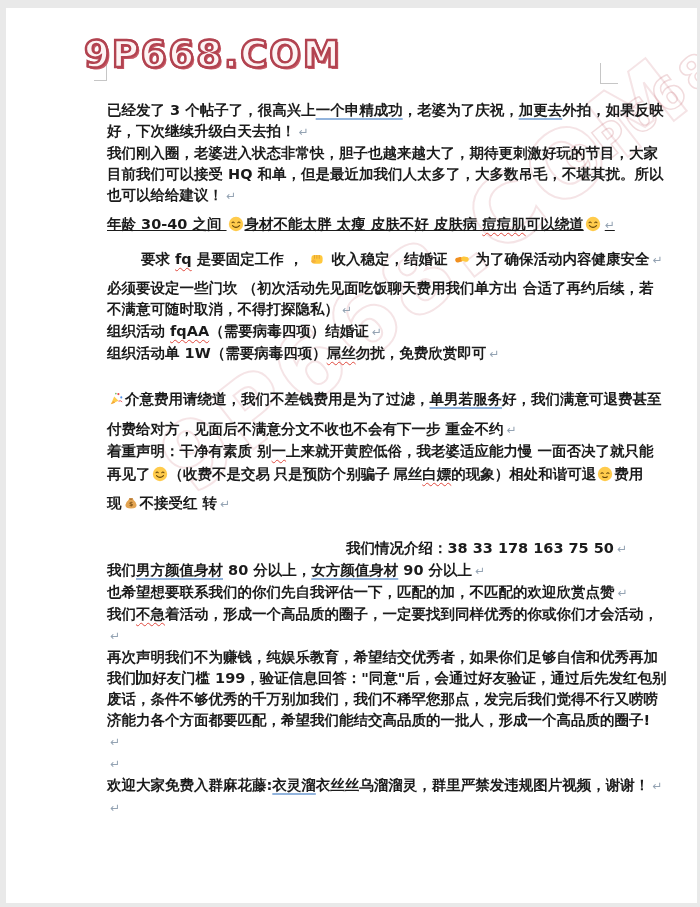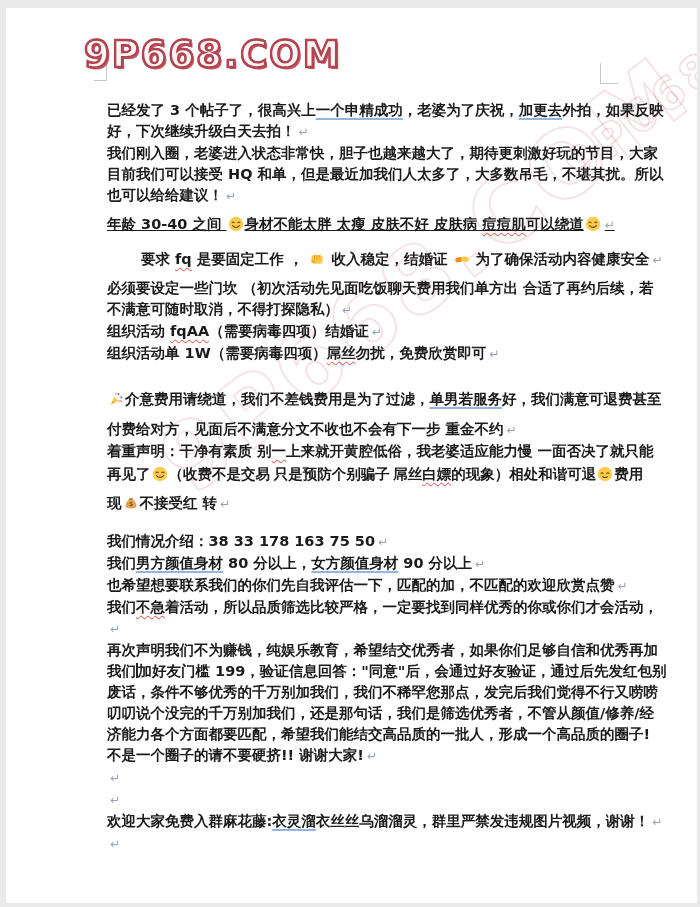--- a/index.html
+++ b/index.html
@@ -117,28 +117,26 @@
           <circle cx="10" cy="10" r="9" fill="#FFCB4C"></circle>
           <path d="M5 9.2q1.4-1.4 2.8 0" stroke="#66460A" stroke-width="1.3" fill="none" stroke-linecap="round"></path>
           <path d="M12.2 9.2q1.4-1.4 2.8 0" stroke="#66460A" stroke-width="1.3" fill="none" stroke-linecap="round"></path>
           <path d="M7 13.4q3 2 6 0" stroke="#66460A" stroke-width="1.3" fill="none" stroke-linecap="round"></path>
         </svg></span><span class="t">费用</span></div>
     <div class="line" style="margin-top: 8px;"><span class="t">现</span><span class="emoji"><svg viewBox="0 0 20 20">
           <path d="M8 4.2h4l1.4 2.4Q17 9.2 17 12.6 17 17 10 17T3 12.6q0-3.4 3.6-6z" fill="#E3A554"></path>
           <path d="M7.6 4.2h4.8l-1 1.9H8.6z" fill="#B97B35"></path>
           <text x="10" y="14.2" font-size="7.5" text-anchor="middle" fill="#7c5217" font-weight="bold">$</text>
         </svg></span><span class="t">不接受红 转</span><span class="pilcrow">↵</span></div>
-    <div class="line" style="margin-top: 16px;"><span class="t">我们情况介绍：38 33 178 163 75 50</span><span class="pilcrow">↵</span></div>
+    <div class="line" style="margin-top: 23px; text-align: right;"><span class="t">我们情况介绍：38 33 178 163 75 50</span><span class="pilcrow">↵</span></div>
     <div class="line"><span class="t">我们</span><span class="t u">男方颜值身材</span><span class="t"> 80 分以上，</span><span class="t u">女方颜值身材</span><span class="t"> 90 分以上</span><span class="pilcrow">↵</span></div>
     <div class="line"><span class="t">也希望想要联系我们的你们先自我评估一下，匹配的加，不匹配的欢迎欣赏点赞</span><span class="pilcrow">↵</span></div>
-    <div class="line"><span class="t">我们</span><span class="t w">不急</span><span class="t">着活动，所以品质筛选比较严格，一定要找到同样优秀的你或你们才会活动，</span></div>
+    <div class="line"><span class="t">我们</span><span class="t w">不急</span><span class="t">着活动，形成一个高品质的圈子，一定要找到同样优秀的你或你们才会活动，</span></div>
     <div class="line"><span class="pilcrow">↵</span></div>
     <div class="line"><span class="t">再次声明我们不为赚钱，纯娱乐教育，希望结交优秀者，如果你们足够自信和优秀再加</span></div>
     <div class="line"><span class="t">我们</span><span class="caret"></span><span class="t">加好友门槛 199，验证信息回答："同意"后，会通过好友验证，通过后先发红包别</span></div>
     <div class="line"><span class="t">废话，条件不够优秀的千万别加我们，我们不稀罕您那点，发完后我们觉得不行又唠唠</span></div>
-    <div class="line"><span class="t">叨叨说个没完的千万别加我们，还是那句话，我们是筛选优秀者，不管从颜值/修养/经</span></div>
     <div class="line"><span class="t">济能力各个方面都要匹配，希望我们能结交高品质的一批人，形成一个高品质的圈子!</span></div>
-    <div class="line"><span class="t">不是一个圈子的请不要硬挤!! 谢谢大家!</span><span class="pilcrow">↵</span></div>
     <div class="line"><span class="pilcrow">↵</span></div>
     <div class="line"><span class="pilcrow">↵</span></div>
     <div class="line"><span class="t">欢迎大家免费入群麻花藤:</span><span class="t u">衣灵溜</span><span class="t">衣丝丝乌溜溜灵，群里严禁发违规图片视频，谢谢！</span><span class="pilcrow">↵</span></div>
     <div class="line"><span class="pilcrow">↵</span></div>
   </div>
 
 </body></html>

